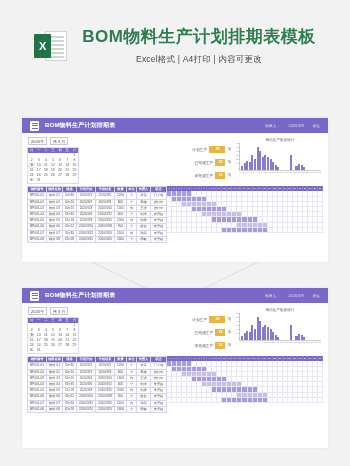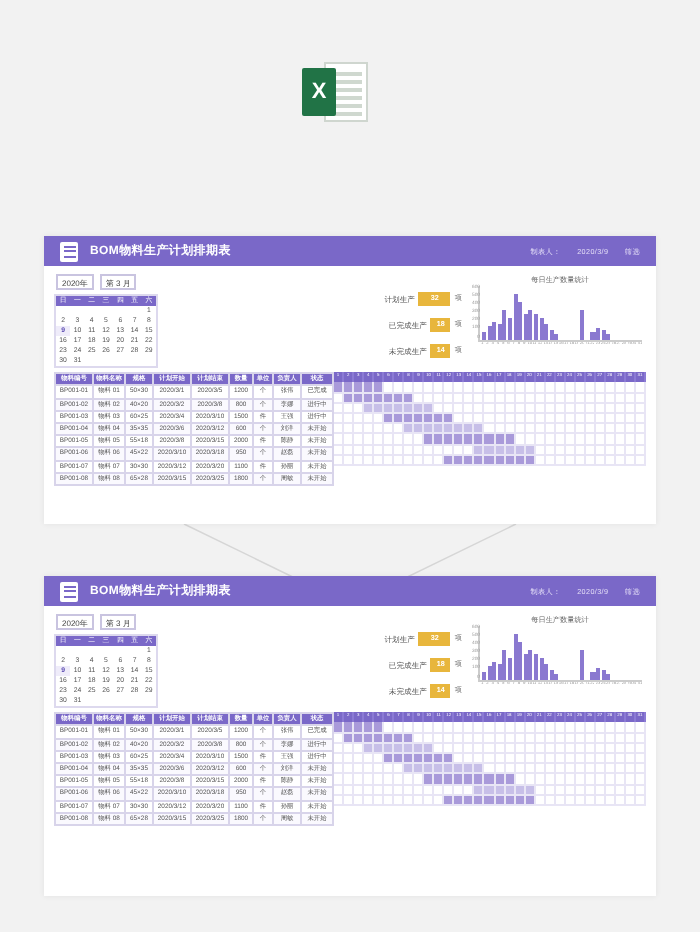--- a/index.html
+++ b/index.html
@@ -148,20 +148,22 @@
           <i style="top:12px"></i>
         <i style="top:16px"></i>
           <i style="top:20px"></i>
           <i style="top:24px"></i>
       </div>
       <div class="tab">
         <span>X</span>
       </div>
     </div>
     <div class="banner-text">
+      <div class="banner-title">BOM物料生产计划排期表模板</div>
+      <div class="banner-sub">Excel格式 | A4打印 | 内容可更改</div>
     </div>
   </div>
 
   <div class="card" id="card-1">
     <div class="sheet-wrap">
 
       <div class="titlebar">
         <div class="tb-icon">
           <i style="top:2px"></i>
             <i style="top:4.5px"></i>

